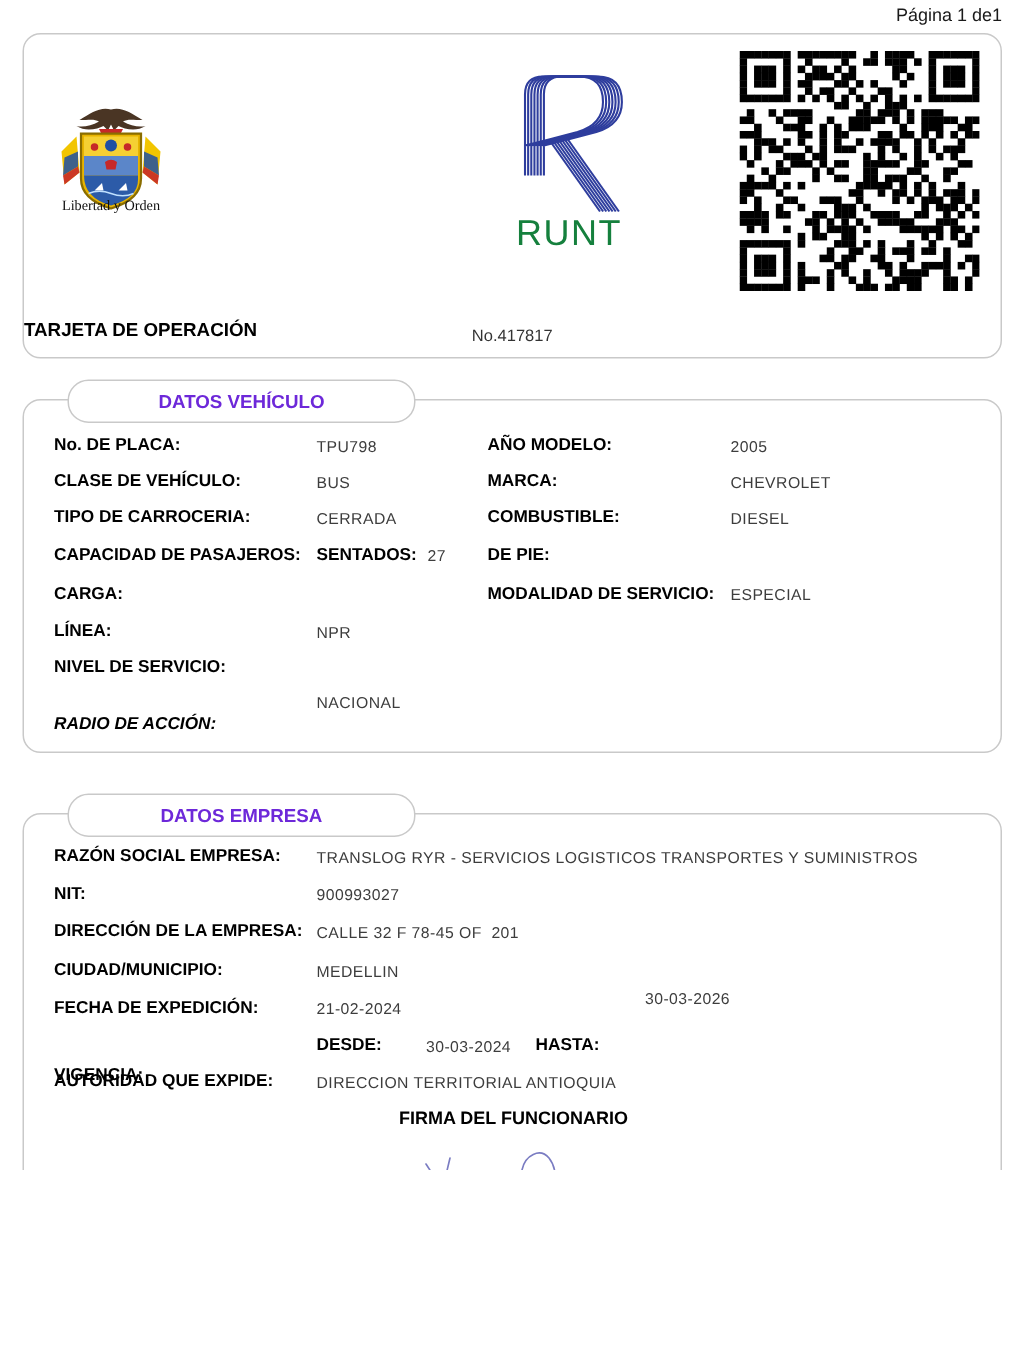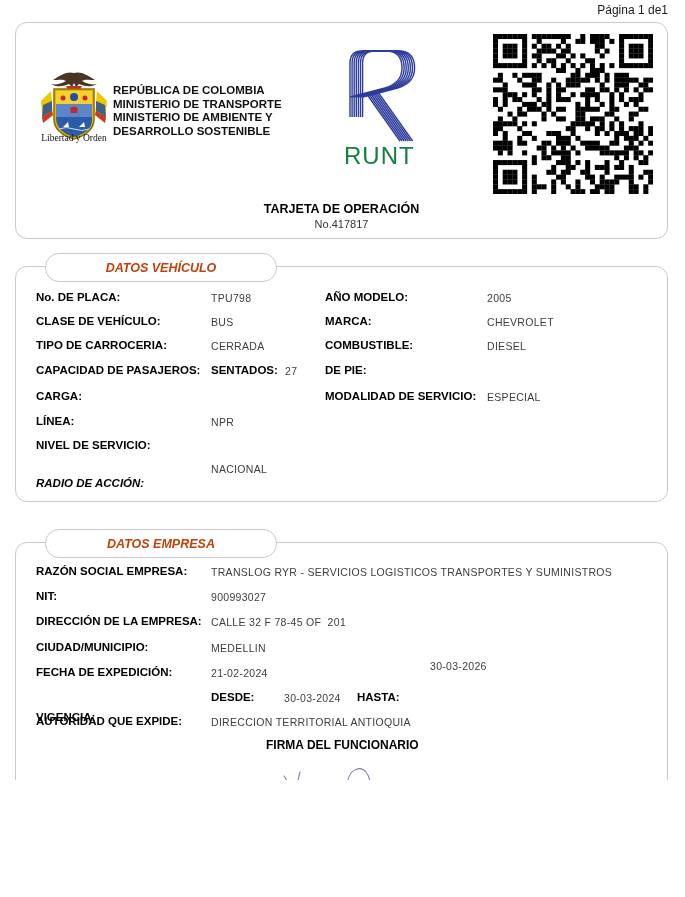--- a/index.html
+++ b/index.html
@@ -3,26 +3,26 @@
 <meta charset="utf-8">
 <style>
   html,body{margin:0;padding:0;background:#fff;}
   .page{position:relative;width:685px;height:780px;background:#ffffff;
         font-family:"Liberation Sans",sans-serif;overflow:hidden;}
   .abs{position:absolute;}
   .page-num{position:absolute;top:3px;right:17px;font-size:12px;color:#1a1a1a;}
   .box{position:absolute;border:1.5px solid #c9c9c9;border-radius:12px;background:#fff;}
   .tab{position:absolute;border:1.5px solid #c9c9c9;border-radius:14px;background:#fff;
        z-index:2;display:flex;align-items:center;justify-content:center;
-       font-weight:bold;font-size:12.5px;color:#c2410c;font-style:italic;}
+       font-weight:bold;font-size:12.5px;color:#6d28d9;}
   .ministry{position:absolute;font-weight:bold;font-size:11.5px;line-height:13.5px;color:#111;}
   .emblem-cap{position:absolute;font-family:"Liberation Serif",serif;font-size:9.5px;color:#111;
               width:70px;text-align:center;}
   .runt-word{position:absolute;font-size:24px;letter-spacing:1px;color:#15803d;}
-  .doc-title{position:absolute;width:100%;text-align:center;font-weight:bold;font-size:12.5px;color:#000;}
+  .doc-title{position:absolute;width:100%;text-align:left;font-weight:bold;font-size:12.5px;color:#000;margin-top:11px;}
   .doc-num{position:absolute;width:100%;text-align:center;font-size:11px;color:#333;}
   .lbl{position:absolute;font-weight:bold;font-size:11.5px;color:#000;white-space:pre;}
   .val{position:absolute;font-size:10.5px;color:#3d3d3d;white-space:pre;letter-spacing:.3px;}
   .firma{position:absolute;font-weight:bold;font-size:12px;color:#000;}
   .sig-line{position:absolute;height:2px;background:#000;}
   .footer{position:absolute;width:100%;text-align:center;font-size:11px;color:#8a8a8a;}
   svg{display:block;}
 </style>
 </head>
 <body>
@@ -53,26 +53,20 @@
         <circle cx="46" cy="27" r="2.5" fill="#c62828"></circle>
         <path d="M17 33 L53 33 L53 46 L17 46 Z" fill="#5b86c9"></path>
         <path d="M31 37 Q35 34 39 37 L38 42 L32 42 Z" fill="#c62828"></path>
         <path d="M17 46 L53 46 L53 49 Q53 61 35 66 Q17 61 17 46 Z" fill="#2c5ba8"></path>
         <path d="M24 56 l5 -5 l1 5 Z M40 56 l5 -5 l1 5 Z" fill="#ffffff"></path>
         <path d="M20 58 Q27 55 35 58 Q43 61 50 58" stroke="#bfe0ff" stroke-width="1" fill="none"></path>
       </svg>
       <div class="emblem-cap" style="left:0;top:62px;">Libertad y Orden</div>
     </div>
 
-    <div class="ministry" style="left:97px;top:61px;">
-      <div>REPÚBLICA DE COLOMBIA</div>
-      <div>MINISTERIO DE TRANSPORTE</div>
-      <div>MINISTERIO DE AMBIENTE Y</div>
-      <div>DESARROLLO SOSTENIBLE</div>
-    </div>
 
     <div class="abs" style="left:330px;top:24px;width:78px;height:100px;">
       <svg width="78" height="100" viewBox="0 0 78 100">
         <g fill="none" stroke="#2e3d9d" stroke-width="1.4">
           <g id="rshape">
             <path d="M4 70 L4 16 Q4 4 16 4 L40 4 Q56 4 56 21 Q56 36 39 41 L20 46 L4 50"></path>
             <path d="M20 46 L54 94"></path>
           </g>
           <use href="#rshape" transform="translate(2.1,0)"></use>
           <use href="#rshape" transform="translate(4.2,0)"></use>

